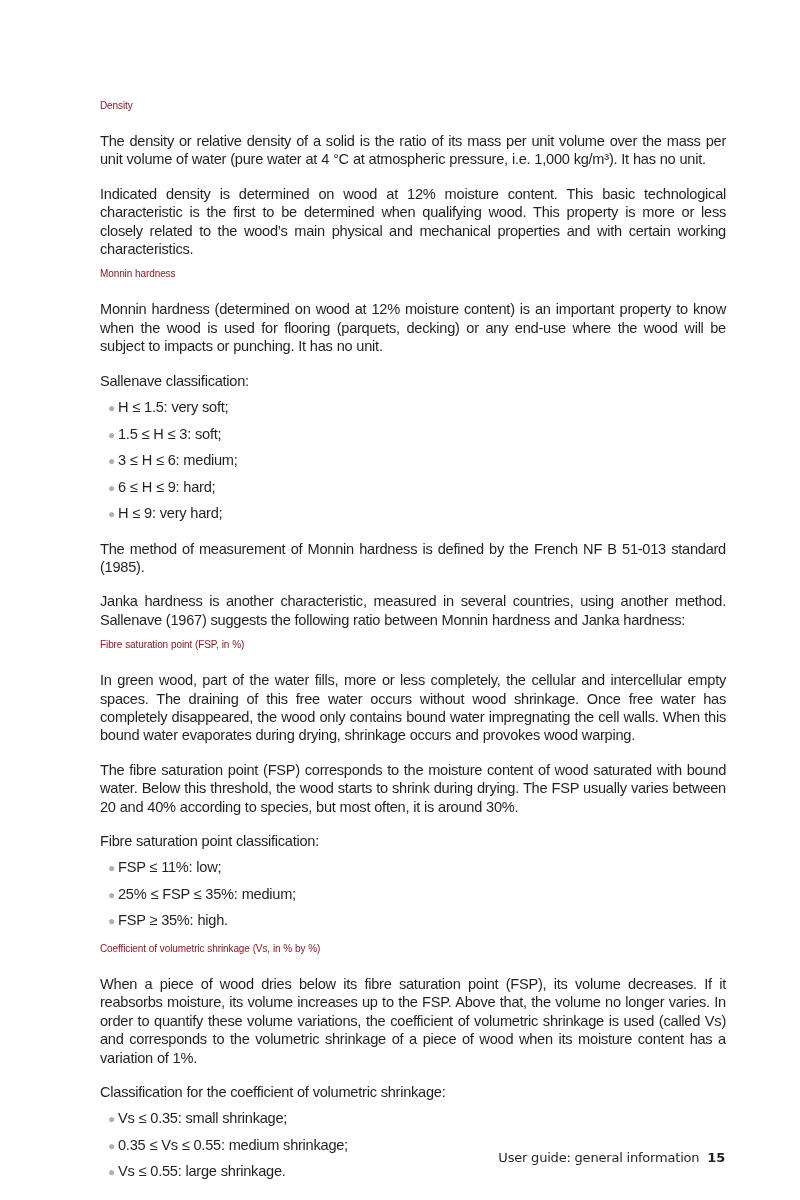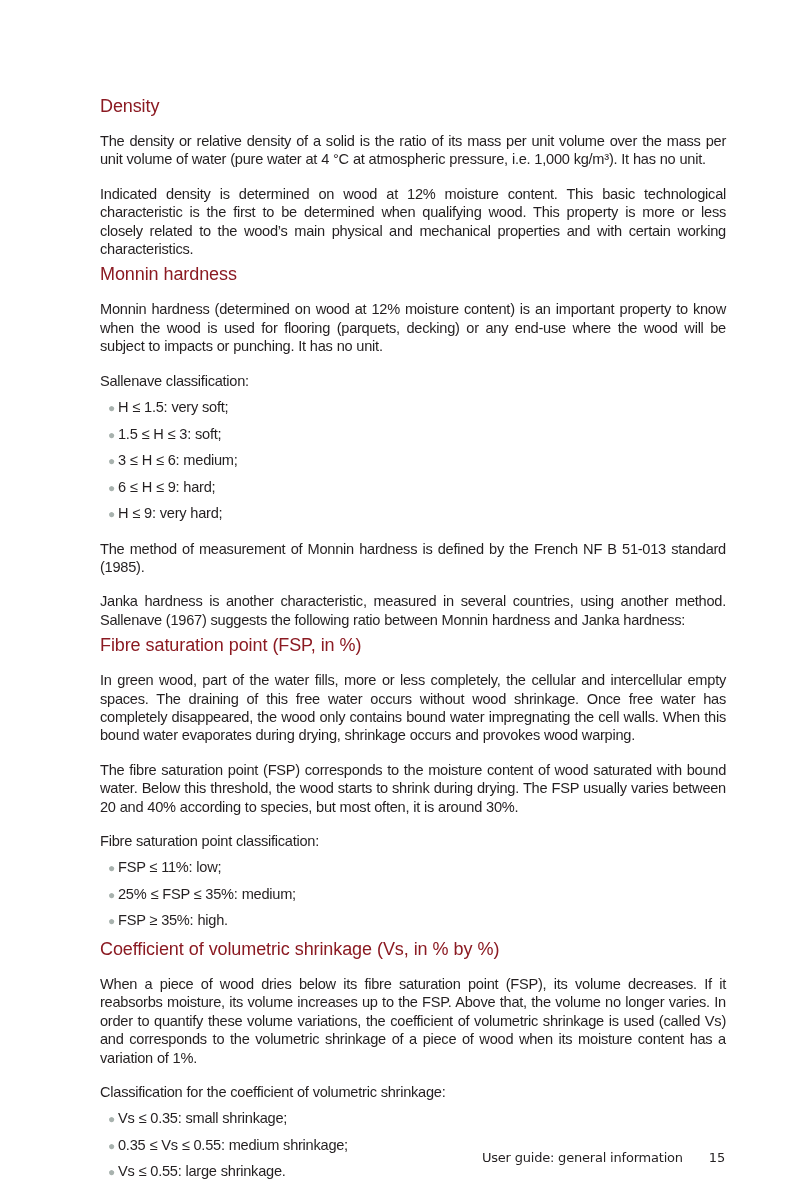--- a/index.html
+++ b/index.html
@@ -5,32 +5,32 @@
     html, body { margin: 0; padding: 0; background: #ffffff; }
     body { width: 800px; height: 1200px; position: relative; overflow: hidden; }
     .page {
       position: absolute; left: 100px; top: 96px; width: 626px;
       font-family: "Liberation Sans", sans-serif;
       color: #231f20; font-size: 14.6px; line-height: 18.4px;
       letter-spacing: -0.25px; word-spacing: 0.2px;
     }
     h2 {
       margin: 0 0 4px 0; font-weight: normal; color: #8b1a22;
-      font-size: 18px; line-height: 20px; letter-spacing: -0.1px;
+      font-size: 10px; line-height: 20px; letter-spacing: -0.1px;
     }
     p { margin: 16px 0 6px 0; text-align: justify; }
     ul { list-style: none; margin: 8px; padding: 0; }
     li { margin: 0 0 7px 0; line-height: 18.5px; }
     li .bullet { color: #a8b2ae; margin-right: 3px; font-size: 12px; }
     .footer {
       position: absolute; top: 1150px; right: 75px;
       font-family: "DejaVu Sans", sans-serif; font-size: 13px; color: #231f20;
       letter-spacing: -0.2px;
     }
-    .footer .pagenum { margin-left: 22px; }
+    .footer .pagenum { margin-left: 4px; font-weight: bold; }
   </style>
 </head>
 <body>
 
 <div class="page">
 
   <section>
     <h2>Density</h2>
     <p>The density or relative density of a solid is the ratio of its mass per unit volume over the mass per unit volume of water (pure water at 4 °C at atmospheric pressure, i.e. 1,000 kg/m³). It has no unit.</p>
     <p>Indicated density is determined on wood at 12% moisture content. This basic technological characteristic is the first to be determined when qualifying wood. This property is more or less closely related to the wood’s main physical and mechanical properties and with certain working characteristics.</p>

